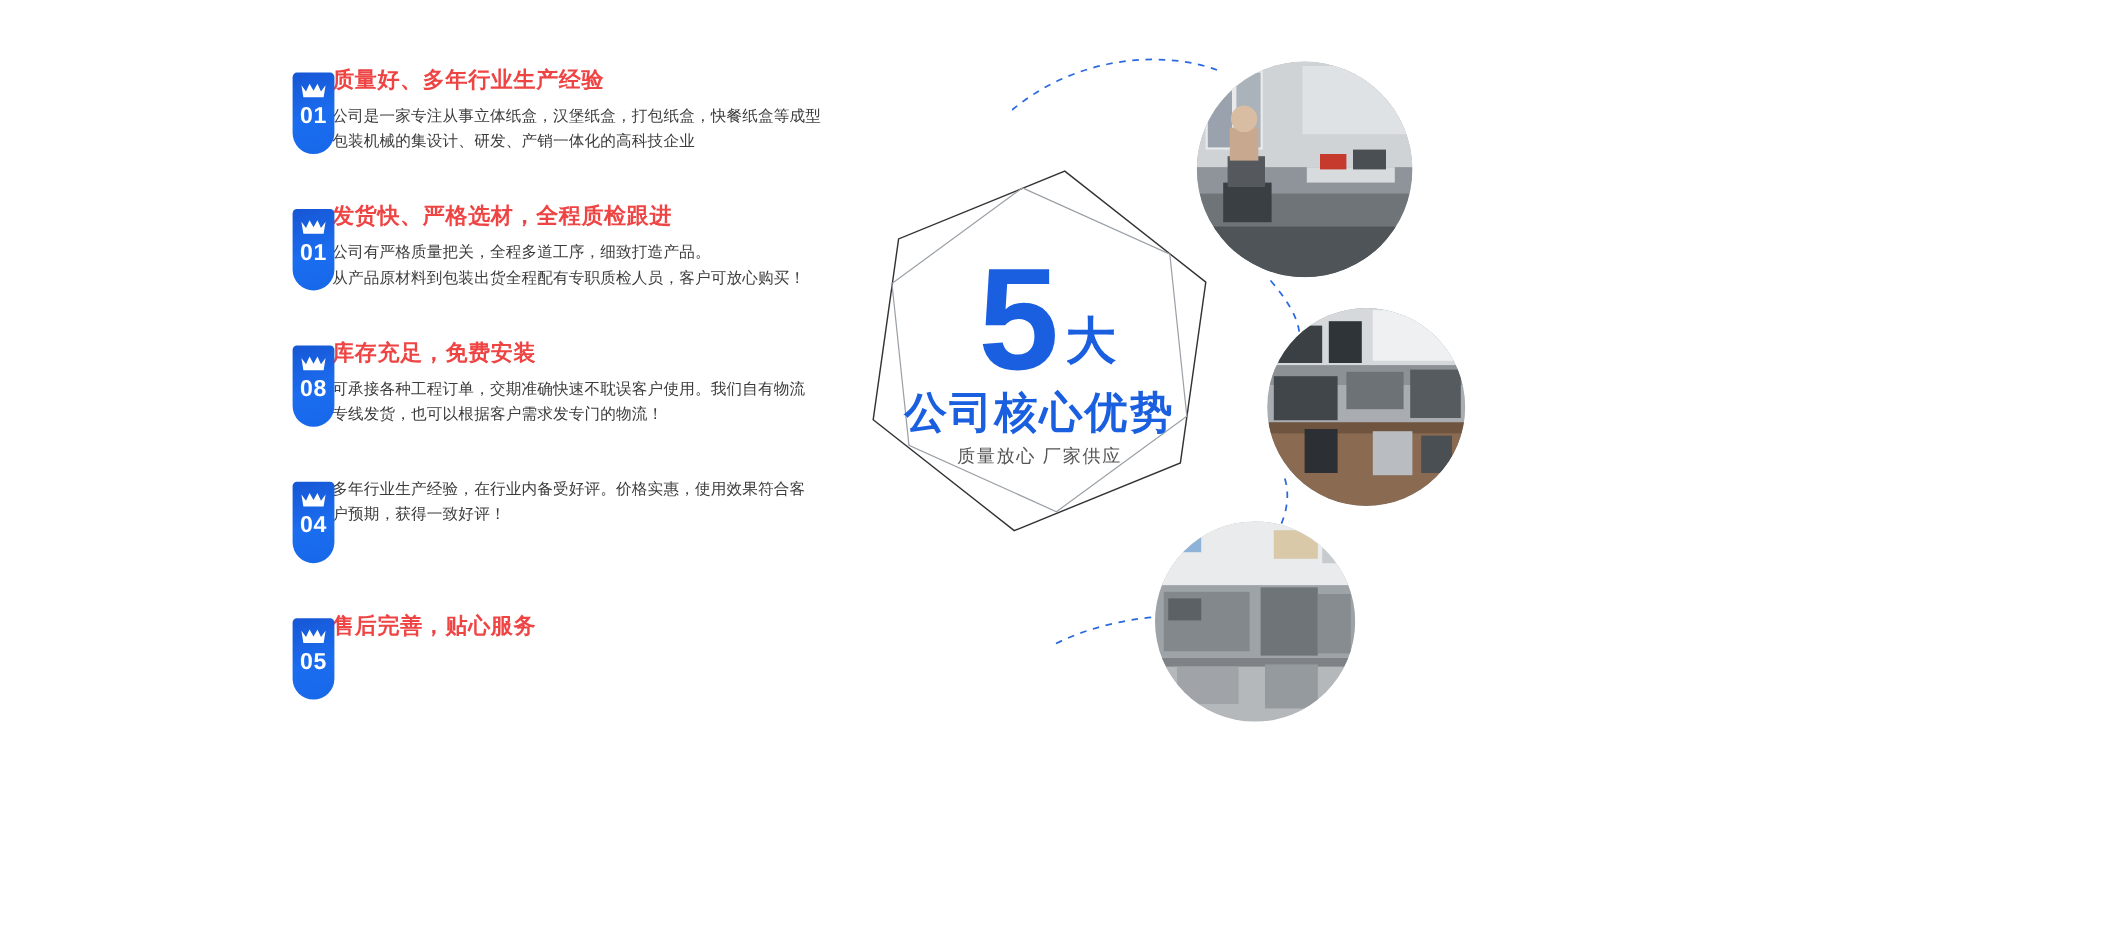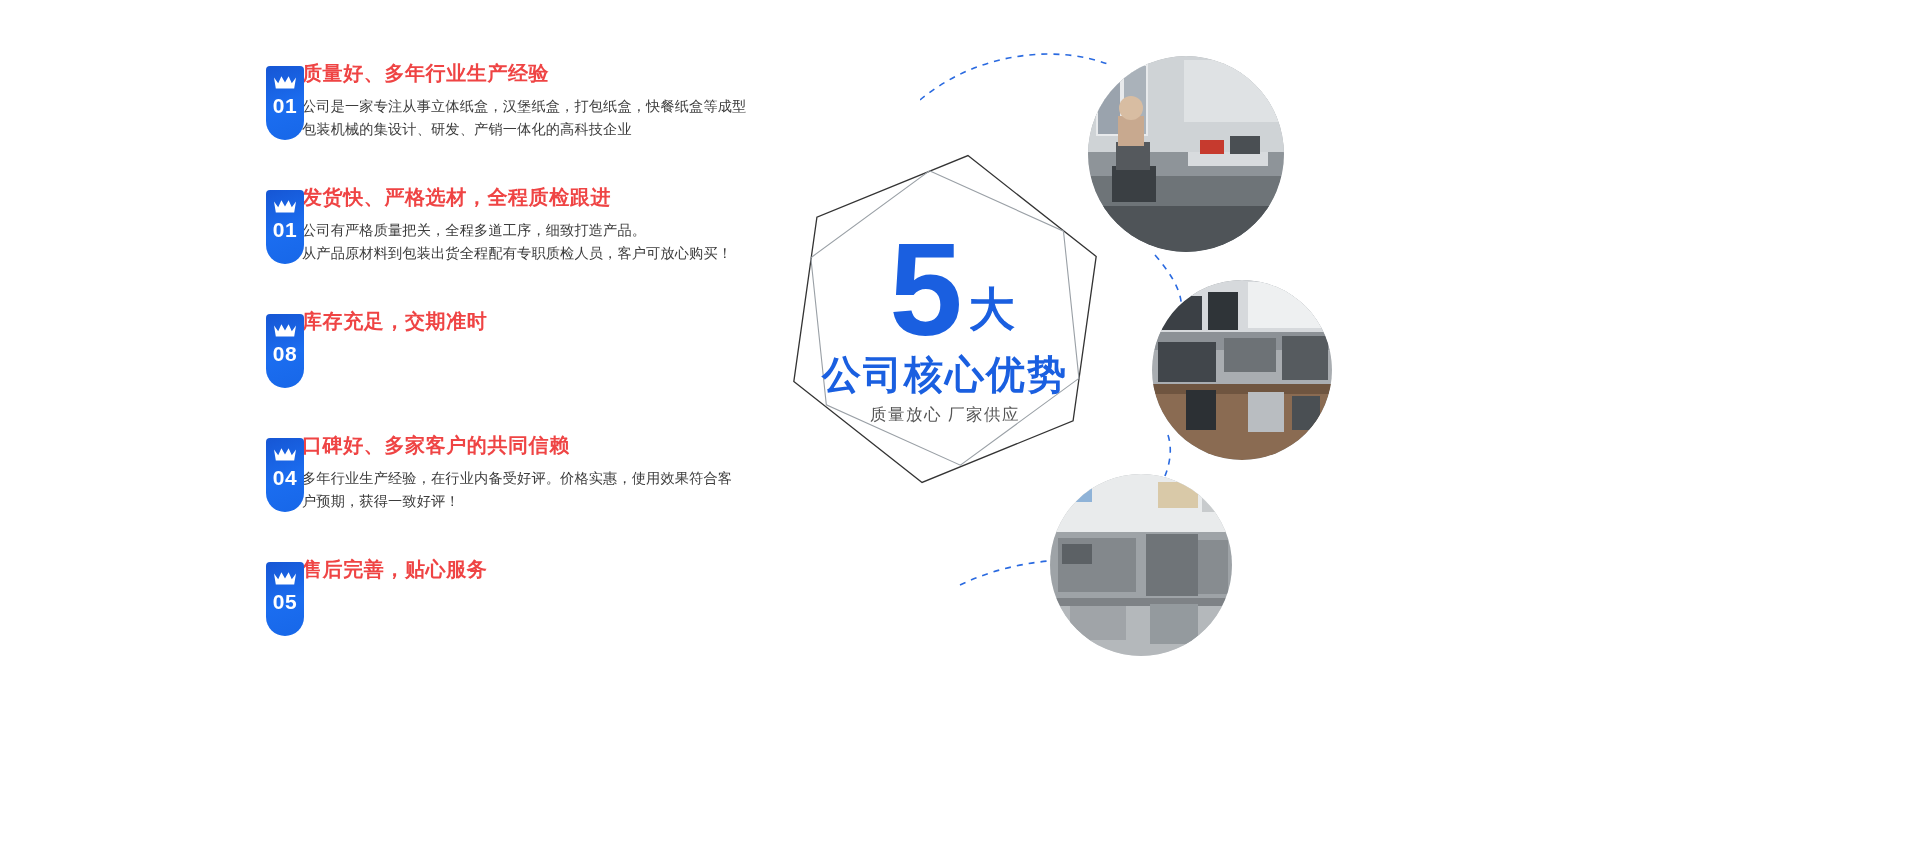--- a/index.html
+++ b/index.html
@@ -110,31 +110,32 @@
 从产品原材料到包装出货全程配有专职质检人员，客户可放心购买！</div>
     </div>
 
     <div class="adv-item">
       <div class="badge">
         <svg class="crown" viewBox="0 0 24 15">
           <path d="M1 2.5 L5.2 8.2 L8.4 1.2 L12 7.6 L15.6 1.2 L18.8 8.2 L23 2.5 L21.2 13.5 L2.8 13.5 Z" fill="#ffffff"></path>
         </svg>
         <span class="num">08</span>
       </div>
-      <div class="adv-title">库存充足，交期准时</div>
+      <div class="adv-title">库存充足，免费安装</div>
+      <div class="adv-body">可承接各种工程订单，交期准确快速不耽误客户使用。我们自有物流
+专线发货，也可以根据客户需求发专门的物流！</div>
     </div>
 
     <div class="adv-item">
       <div class="badge">
         <svg class="crown" viewBox="0 0 24 15">
           <path d="M1 2.5 L5.2 8.2 L8.4 1.2 L12 7.6 L15.6 1.2 L18.8 8.2 L23 2.5 L21.2 13.5 L2.8 13.5 Z" fill="#ffffff"></path>
         </svg>
         <span class="num">04</span>
       </div>
-      <div class="adv-title">口碑好、多家客户的共同信赖</div>
       <div class="adv-body">多年行业生产经验，在行业内备受好评。价格实惠，使用效果符合客
 户预期，获得一致好评！</div>
     </div>
 
     <div class="adv-item">
       <div class="badge">
         <svg class="crown" viewBox="0 0 24 15">
           <path d="M1 2.5 L5.2 8.2 L8.4 1.2 L12 7.6 L15.6 1.2 L18.8 8.2 L23 2.5 L21.2 13.5 L2.8 13.5 Z" fill="#ffffff"></path>
         </svg>
         <span class="num">05</span>

